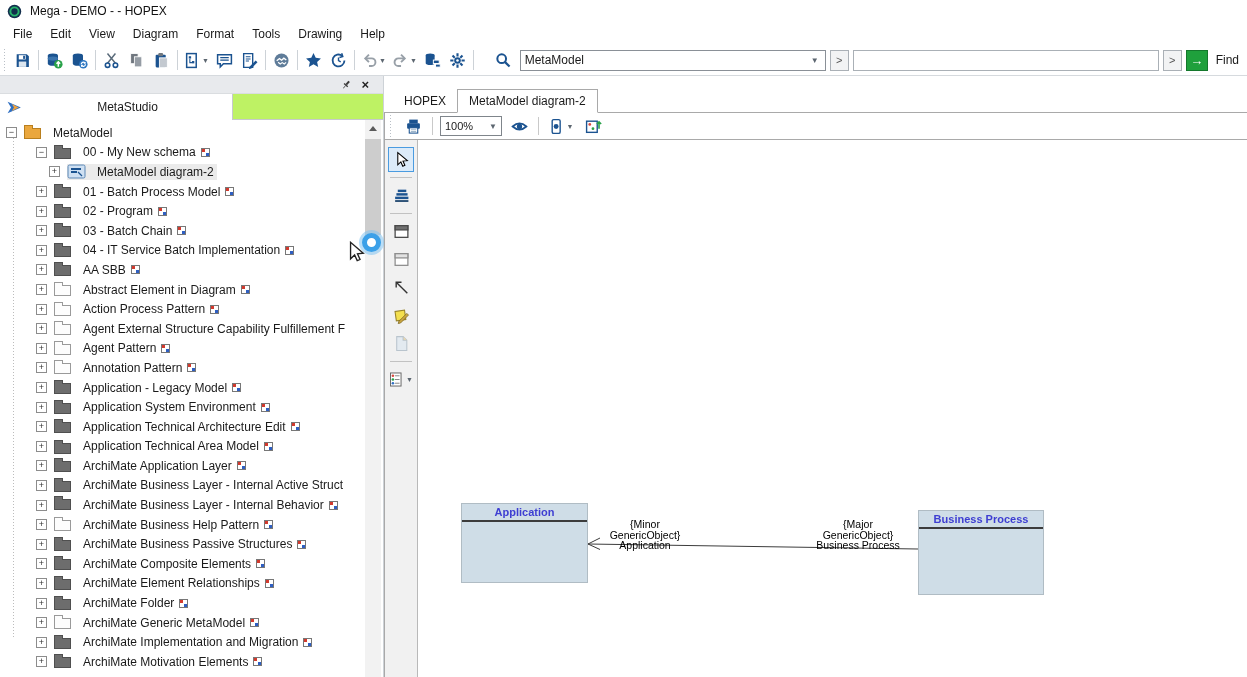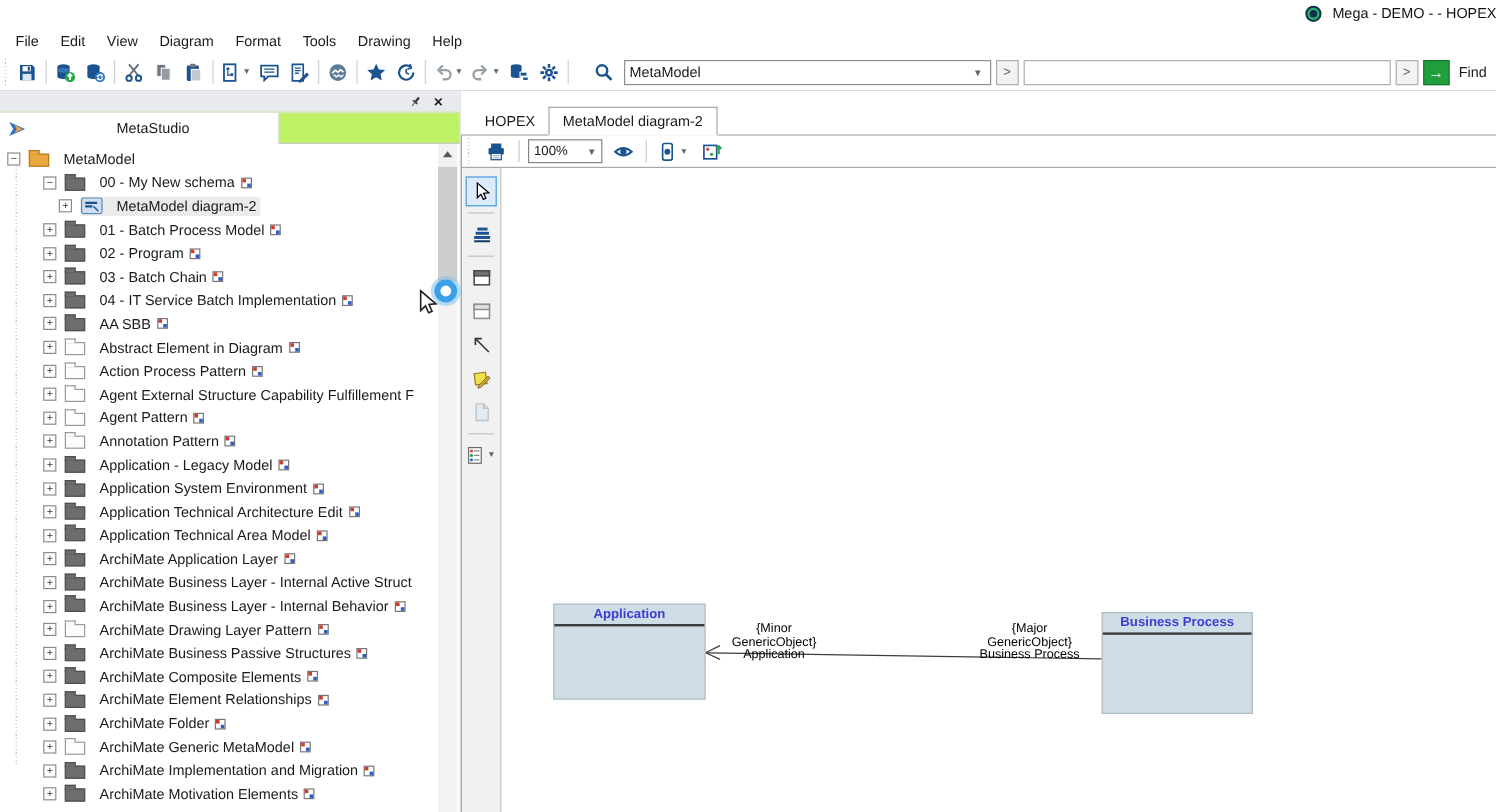--- a/index.html
+++ b/index.html
@@ -1,20 +1,20 @@
 <!DOCTYPE html>
 <html><head>
 <meta charset="utf-8">
 <style>
   html,body{margin:0;padding:0;background:#fff;}
   *{box-sizing:border-box;font-family:"Liberation Sans","DejaVu Sans",sans-serif;}
   #app{position:relative;width:1247px;height:677px;background:#fff;overflow:hidden;font-size:12px;color:#1a1a1a;}
 
   
-  .titlebar{height:22px;display:flex;align-items:center;padding-left:7px;gap:8px;background:#fff;justify-content:flex-end;}
+  .titlebar{height:22px;display:flex;align-items:center;padding-left:7px;gap:8px;background:#fff;}
   .titlebar .t-text{font-size:12px;color:#111;}
   
   .menubar{height:23px;display:flex;align-items:center;padding-left:4px;}
   .menubar span{padding:3px 9px;cursor:default;}
   
   .toolbar{height:31px;display:flex;align-items:center;padding:0 8px 0 2px;border-bottom:1px solid #d6dade;}
   .tb-handle{width:5px;height:22px;margin-right:3px;background:repeating-linear-gradient(to bottom,#b9bfc6 0 1px,transparent 1px 3px);background-size:1px 100%;background-position:2px 0;background-repeat:no-repeat;}
   .tb-btn{width:25px;height:25px;display:flex;align-items:center;justify-content:center;border-radius:2px;position:relative;}
   .tb-btn svg{width:17px;height:17px;}
   .tb-sep{width:1px;height:20px;background:#cdd2d7;margin:0 3px;}
@@ -414,21 +414,21 @@
           <div class="trow" style="padding-left: 36px;">
             <div class="expander">+</div>
             <span class="selwrap" style="display: inline-flex; align-items: center;">
               <div class="folder f-dark"></div>
               <span class="tlabel">Application Technical Architecture Edit</span>
             </span>
             <div class="badge"></div>
           </div>
           <div class="trow" style="padding-left: 36px;">
             <div class="expander">+</div>
-            <span class="selwrap" style="display: inline-flex; align-items: flex-start;">
+            <span class="selwrap" style="display: inline-flex; align-items: flex-end;">
               <div class="folder f-dark"></div>
               <span class="tlabel">Application Technical Area Model</span>
             </span>
             <div class="badge"></div>
           </div>
           <div class="trow" style="padding-left: 36px;">
             <div class="expander">+</div>
             <span class="selwrap" style="display: inline-flex; align-items: center;">
               <div class="folder f-dark"></div>
               <span class="tlabel">ArchiMate Application Layer</span>
@@ -447,21 +447,21 @@
             <span class="selwrap" style="display: inline-flex; ">
               <div class="folder f-dark"></div>
               <span class="tlabel">ArchiMate Business Layer - Internal Behavior</span>
             </span>
             <div class="badge"></div>
           </div>
           <div class="trow" style="padding-left: 36px;">
             <div class="expander">+</div>
             <span class="selwrap" style="display: inline-flex; align-items: center;">
               <div class="folder f-light"></div>
-              <span class="tlabel">ArchiMate Drawing Layer Pattern</span>
+              <span class="tlabel">ArchiMate Business Help Pattern</span>
             </span>
             <div class="badge"></div>
           </div>
           <div class="trow" style="padding-left: 36px;">
             <div class="expander">+</div>
             <span class="selwrap" style="display: inline-flex; align-items: center;">
               <div class="folder f-dark"></div>
               <span class="tlabel">ArchiMate Business Passive Structures</span>
             </span>
             <div class="badge"></div>

